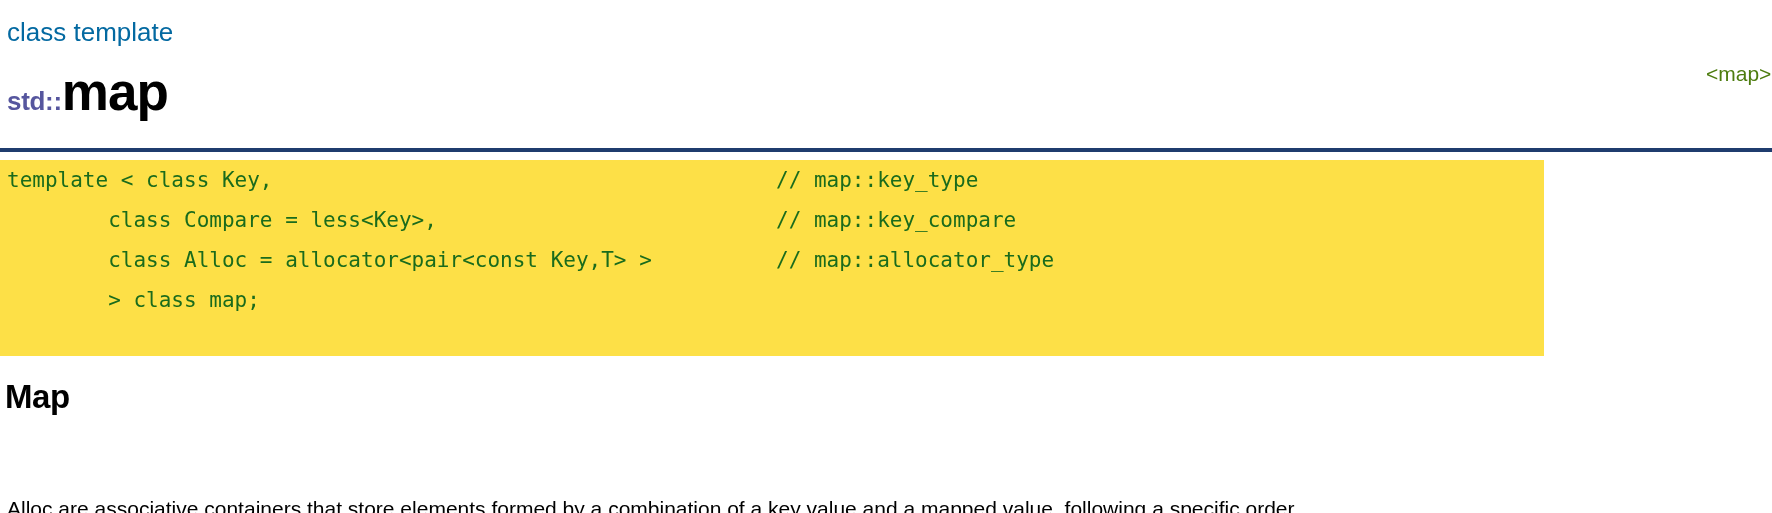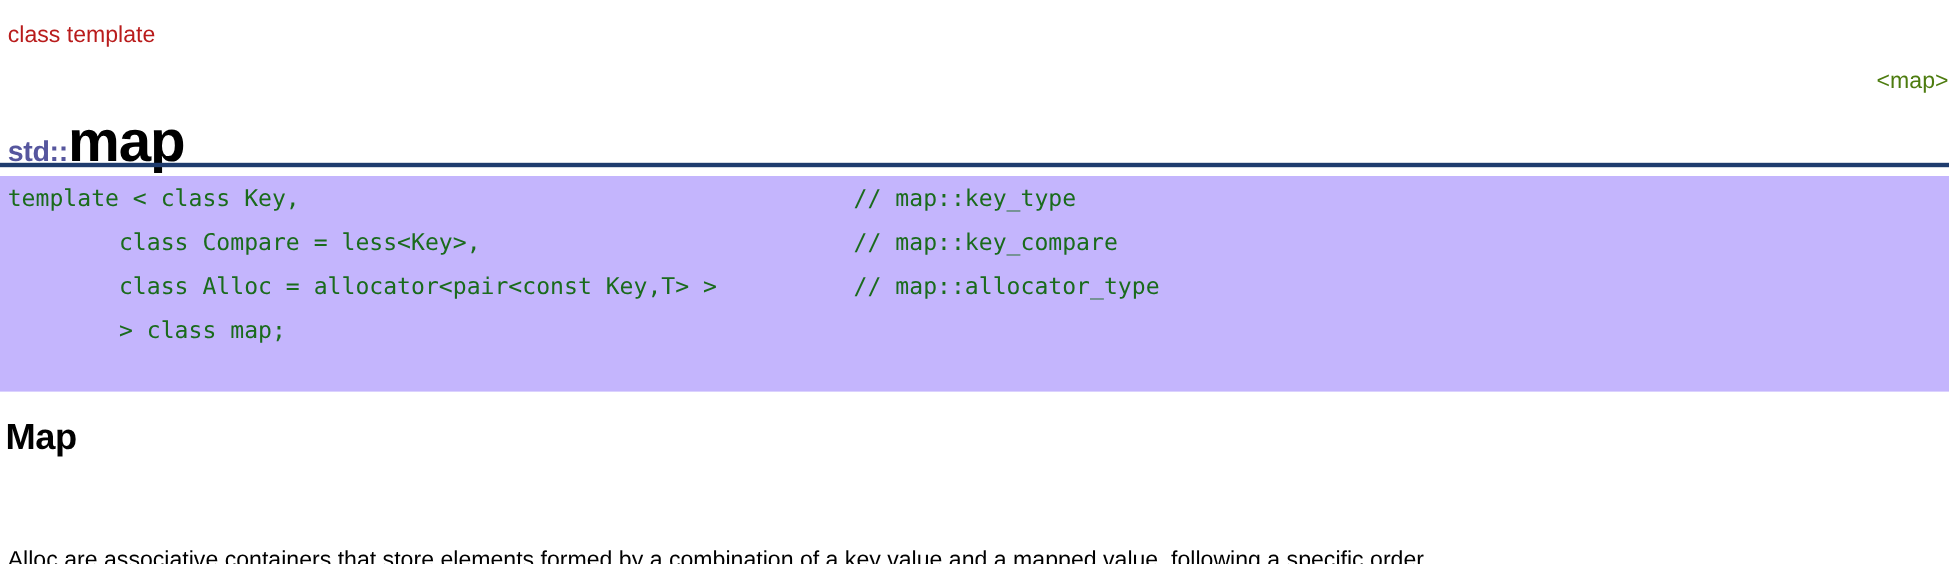--- a/index.html
+++ b/index.html
@@ -20,40 +20,39 @@
     width: 1772px;
     height: 513px;
     overflow: hidden;
   }
 
   
   .kind-line {
     position: absolute;
     left: 7px;
     top: 19px;
-    font-size: 21px;
+    font-size: 26px;
     line-height: 26px;
     font-weight: normal;
-    color: #b91c1c;
+    color: #0369a1;
     white-space: nowrap;
   }
   .title-row {
     position: absolute;
     left: 0px;
     top: 60px;
     width: 1772px;
     height: 72px;
   }
   .title-main {
     position: absolute;
     left: 7px;
     top: 0px;
     white-space: nowrap;
     line-height: 64px;
-    margin-top: 37px;
   }
   .title-ns {
     font-size: 26px;
     font-weight: bold;
     color: #56569e;
     letter-spacing: -0.3px;
     vertical-align: baseline;
   }
   .title-name {
     font-size: 53px;
@@ -80,23 +79,23 @@
     width: 1772px;
     height: 4px;
     background: #1f3c6e;
   }
 
   
   .code-block {
     position: absolute;
     left: 0px;
     top: 160px;
-    width: 1772px;
+    width: 1544px;
     height: 196px;
-    background: #c4b5fd;
+    background: #fde047;
     overflow: hidden;
   }
   .code-line {
     position: relative;
     height: 40px;
     font-family: "DejaVu Sans Mono", "Liberation Mono", monospace;
     font-size: 21px;
     line-height: 40px;
     color: #1a6b1c;
     white-space: pre;

